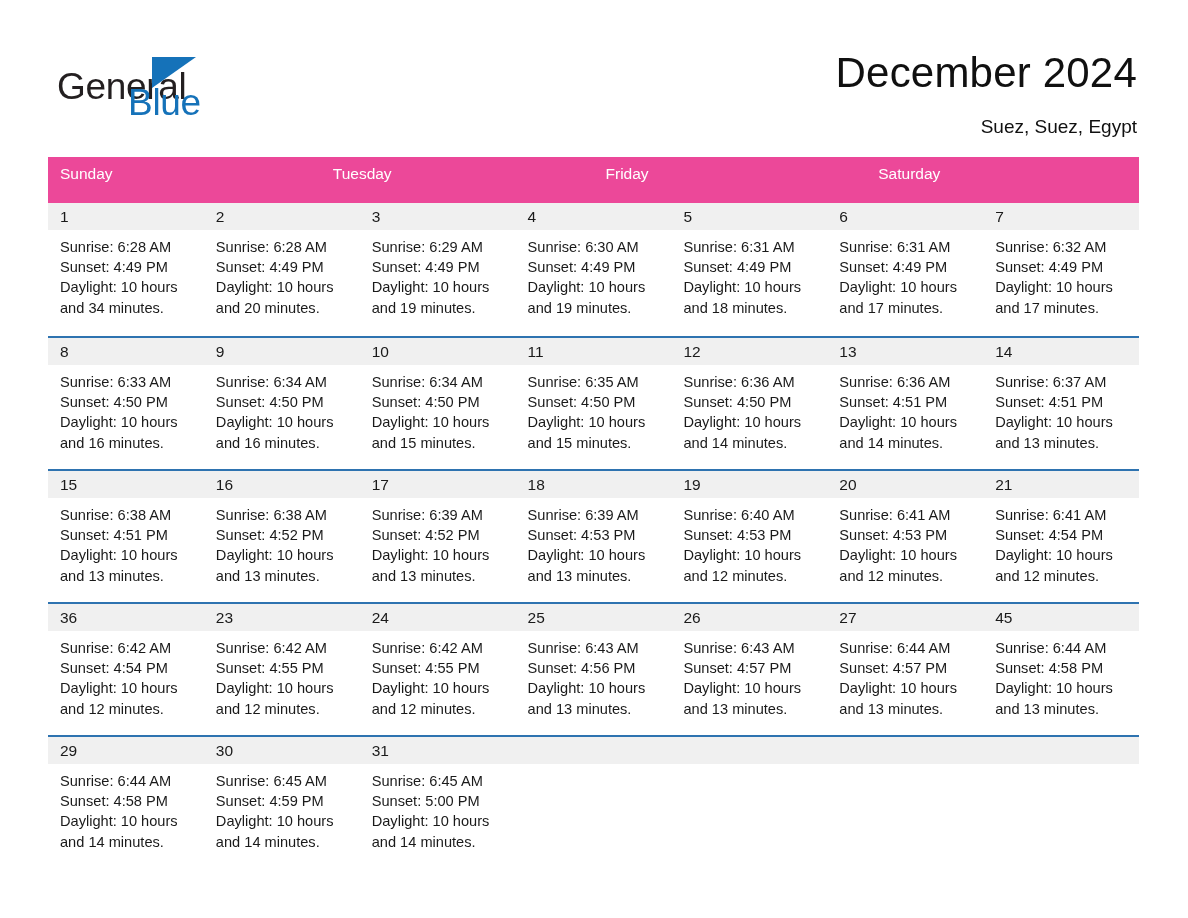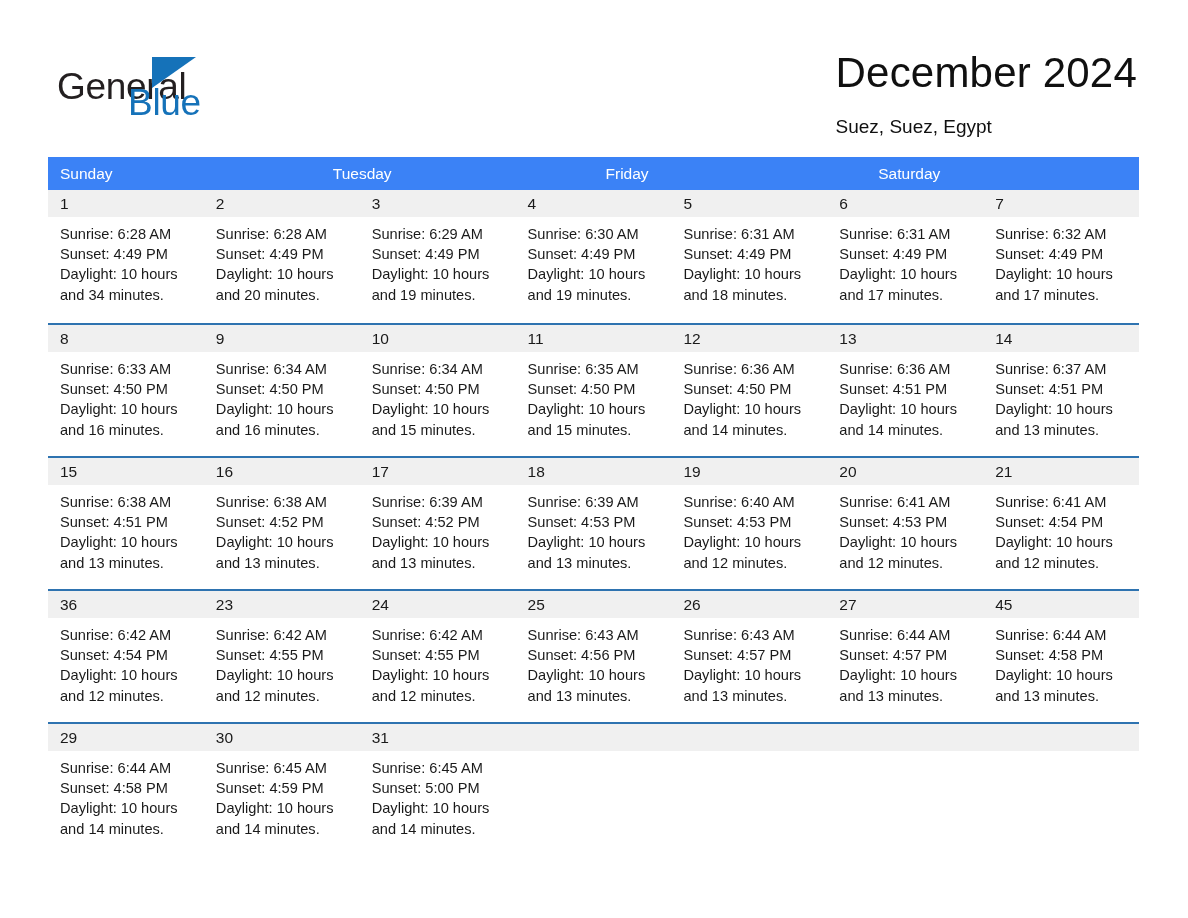--- a/index.html
+++ b/index.html
@@ -61,21 +61,21 @@
     top: 32px;
     font-size: 37px;
     line-height: 37px;
     color: #1572b9;
     letter-spacing: -0.3px;
   }
   .title-block {
     position: absolute;
     right: 51px;
     top: 48px;
-    text-align: left;
+    text-align: right;
   }
   .cal-title {
     font-size: 42px;
     line-height: 50px;
     color: #101010;
     font-weight: normal;
     margin: 0;
     letter-spacing: 0.2px;
   }
   .cal-subtitle {
@@ -88,22 +88,22 @@
 
   
   .calendar {
     position: absolute;
     left: 48px;
     top: 157px;
     width: 1091px;
   }
   .weekdays {
     display: flex;
-    background: #3b82f6;
-    height: 33px;
+    background: #ec4899;
+    height: 46px;
   }
   .weekday {
     flex: 1 1 0;
     color: #ffffff;
     font-size: 15.5px;
     line-height: 33px;
     padding-left: 12px;
     box-sizing: border-box;
     white-space: nowrap;
     overflow: hidden;

